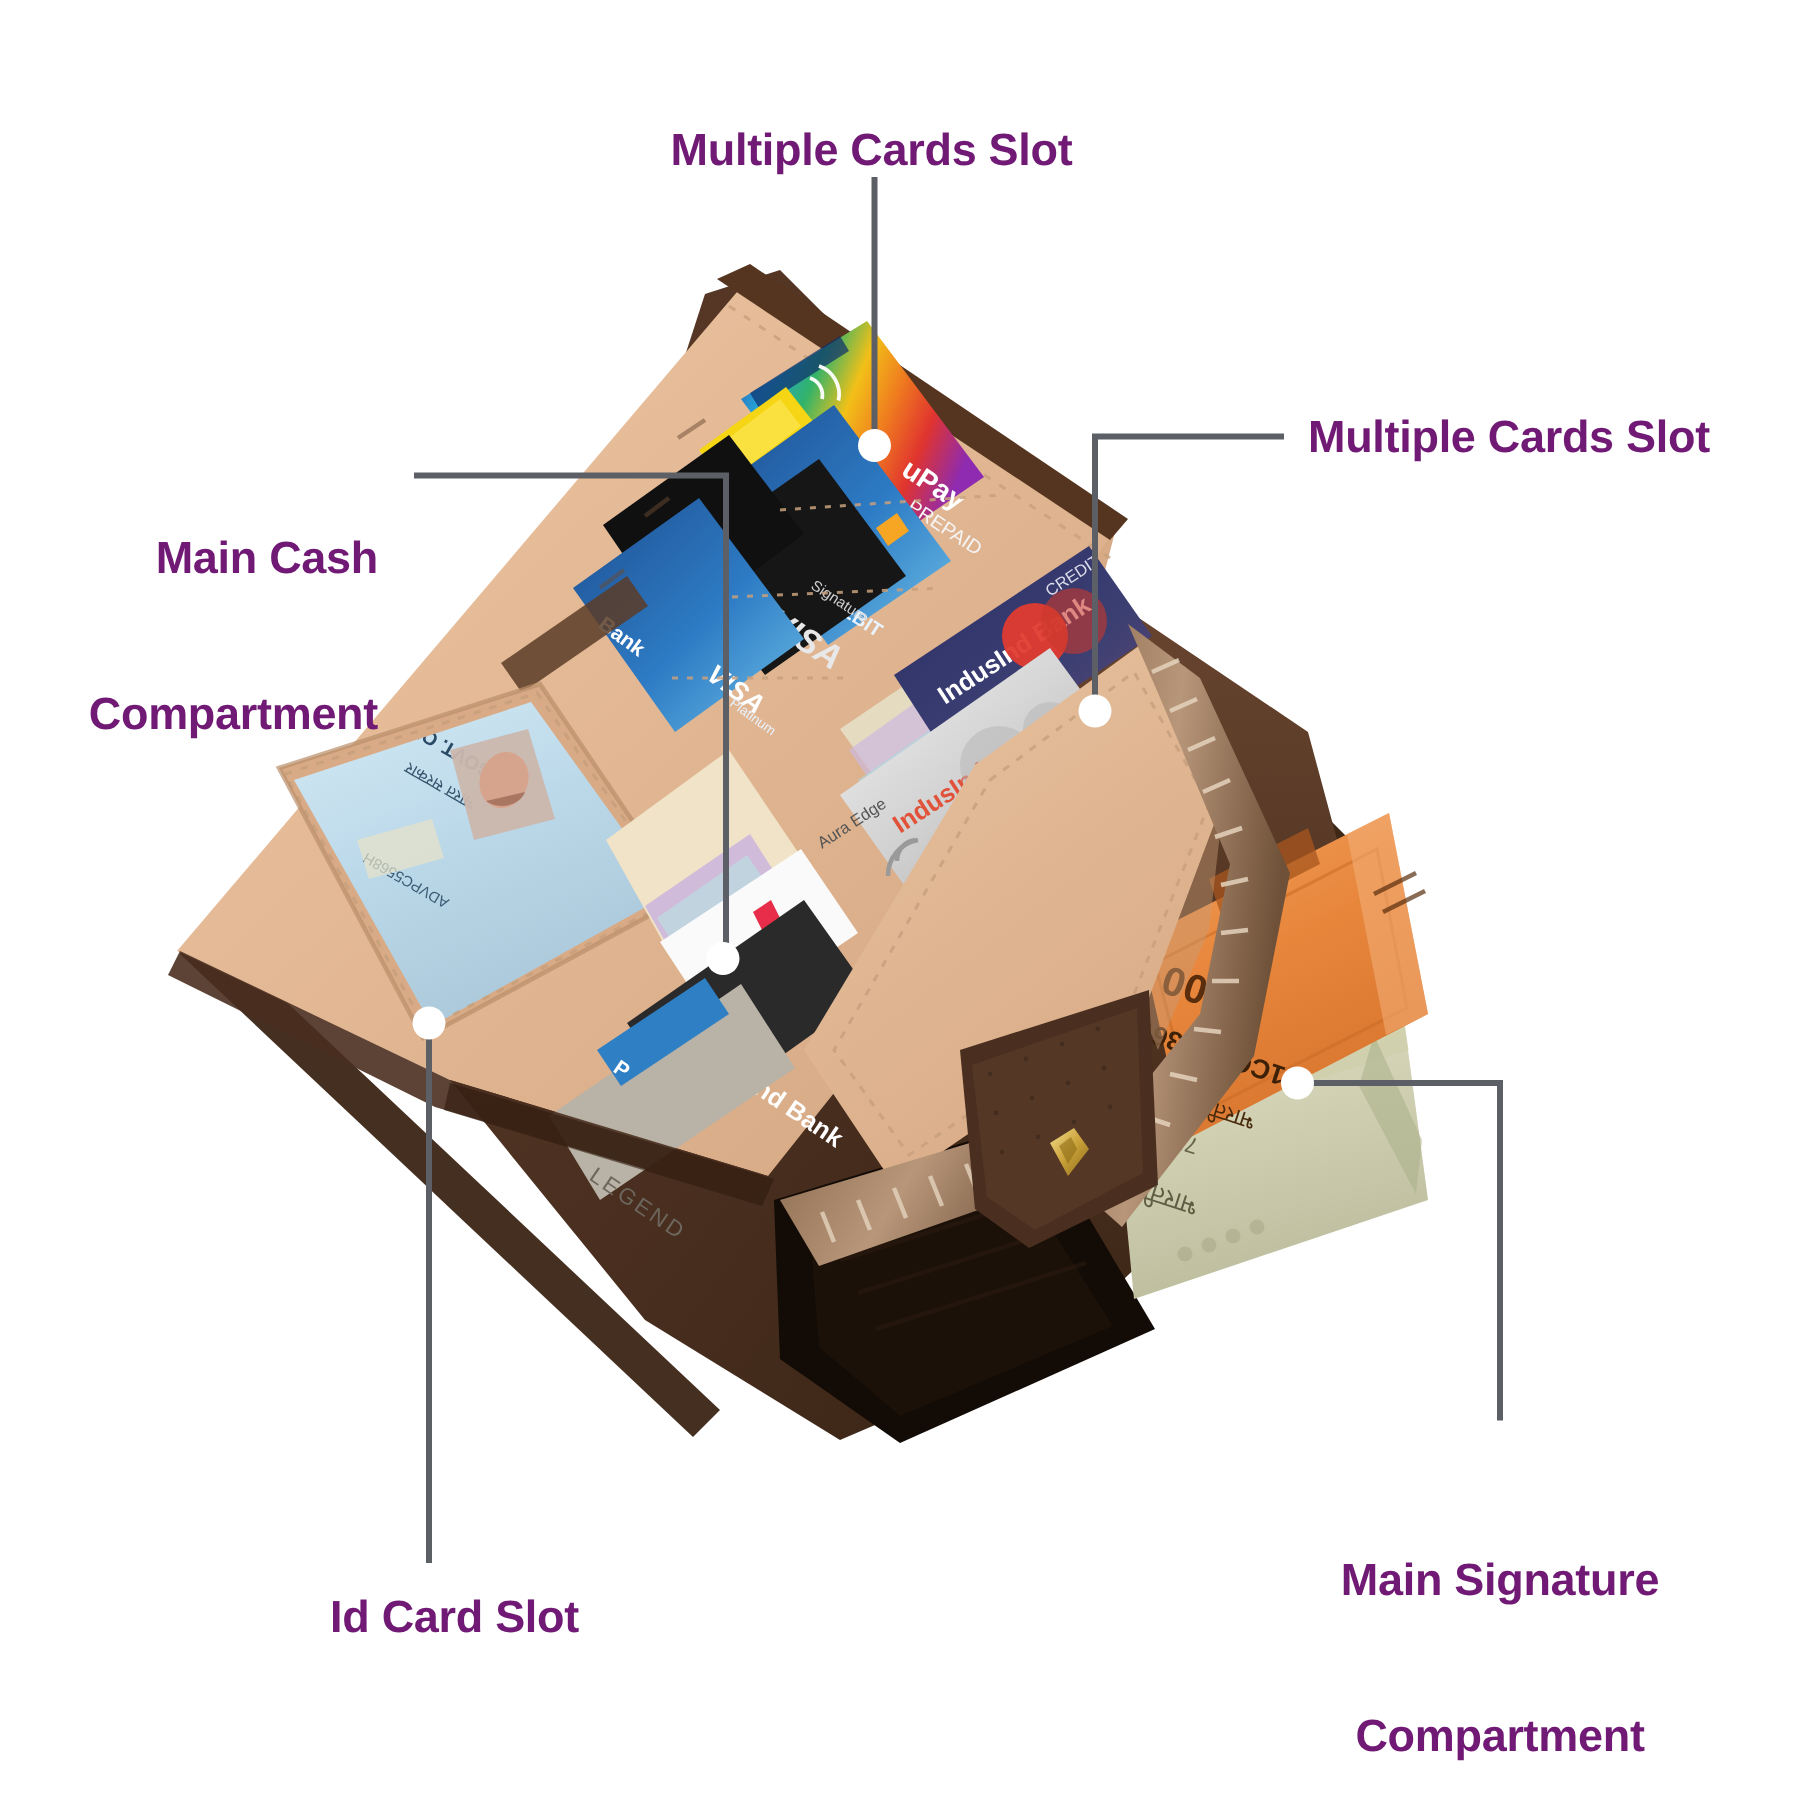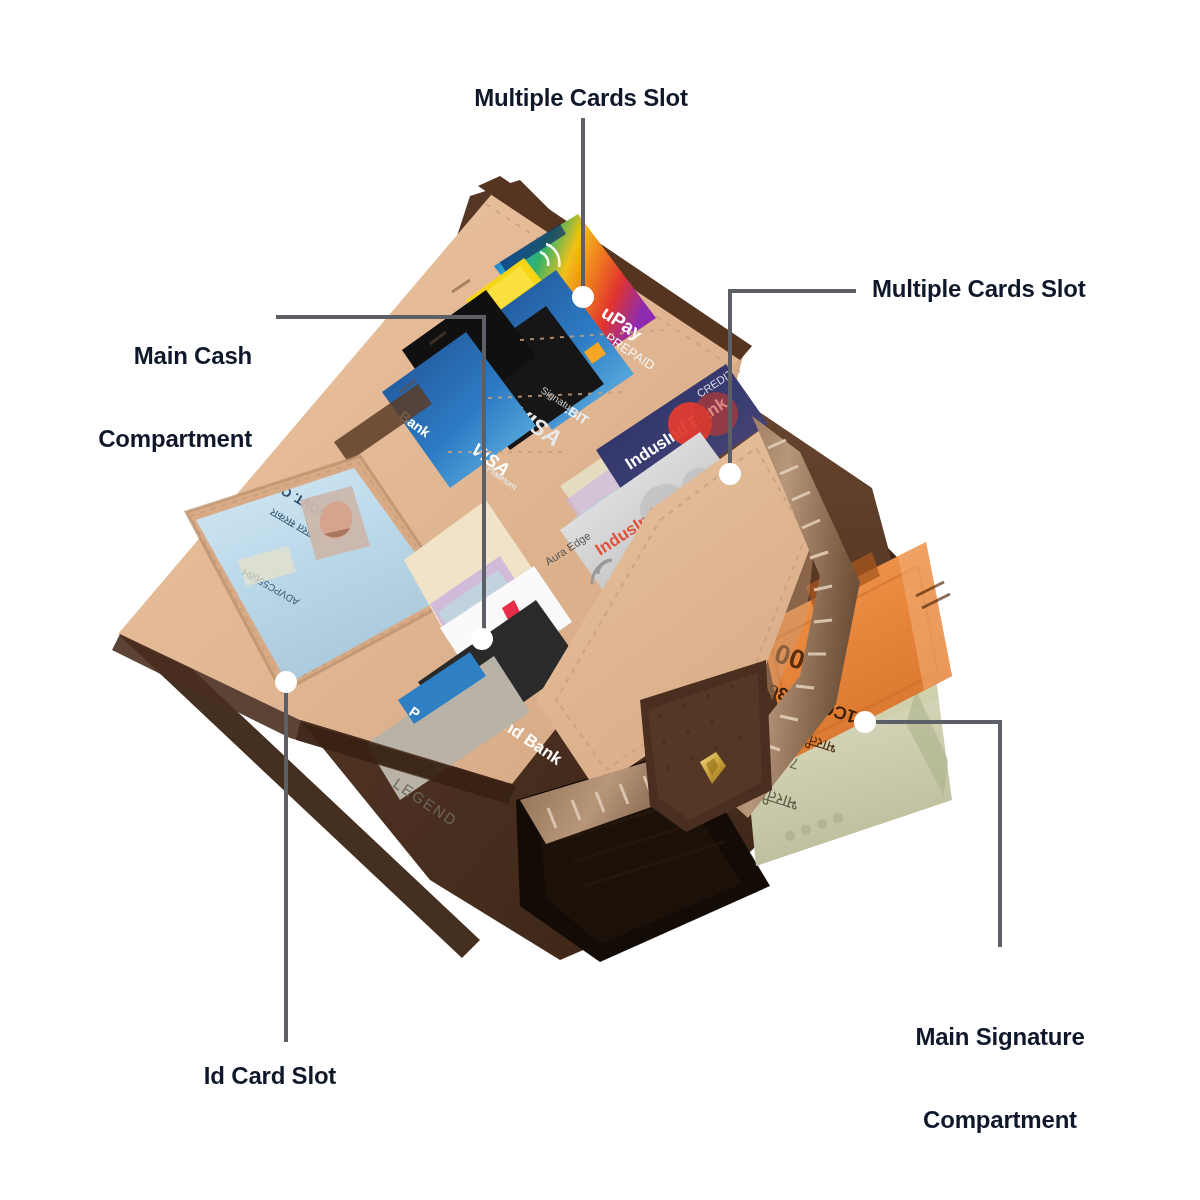--- a/index.html
+++ b/index.html
@@ -9,22 +9,22 @@
     background:#ffffff;
     font-family:"Liberation Sans", sans-serif;
     overflow:hidden;
     position:relative;
   }
   #stage{position:absolute;inset:0;width:1200px;height:1200px;}
   .layer{position:absolute;inset:0;width:1200px;height:1200px;}
   .lbl{
     position:absolute;
     font-weight:bold;
-    color:#0f172a;
-    font-size:24px;
+    color:#701a75;
+    font-size:30px;
     line-height:1.16;
     letter-spacing:-0.2px;
     white-space:pre;
     -webkit-font-smoothing:antialiased;
   }
   .lbl.c{text-align:center;}
   .lbl.r{text-align:right;}
   .lbl.l{text-align:left;}
   svg{display:block;overflow:visible;}
 </style>
@@ -425,21 +425,21 @@
 
     <div class="lbl c" style="left:581px;top:84px;transform:translateX(-50%);">Multiple Cards Slot</div>
 
     <div class="lbl r" style="left:252px;top:286px;transform:translateX(-100%);">
       <div>Main Cash</div>
       <div>Compartment</div>
     </div>
 
     <div class="lbl l" style="left:872px;top:275px;">Multiple Cards Slot</div>
 
-    <div class="lbl c" style="left:270px;top:1062px;transform:translateX(-50%);">Id Card Slot</div>
+    <div class="lbl c" style="left:303px;top:1062px;transform:translateX(-50%);">Id Card Slot</div>
 
     <div class="lbl c" style="left:1000px;top:967px;transform:translateX(-50%);">
       <div>Main Signature</div>
       <div>Compartment</div>
     </div>
 
   </div>
 
 </div>
 

